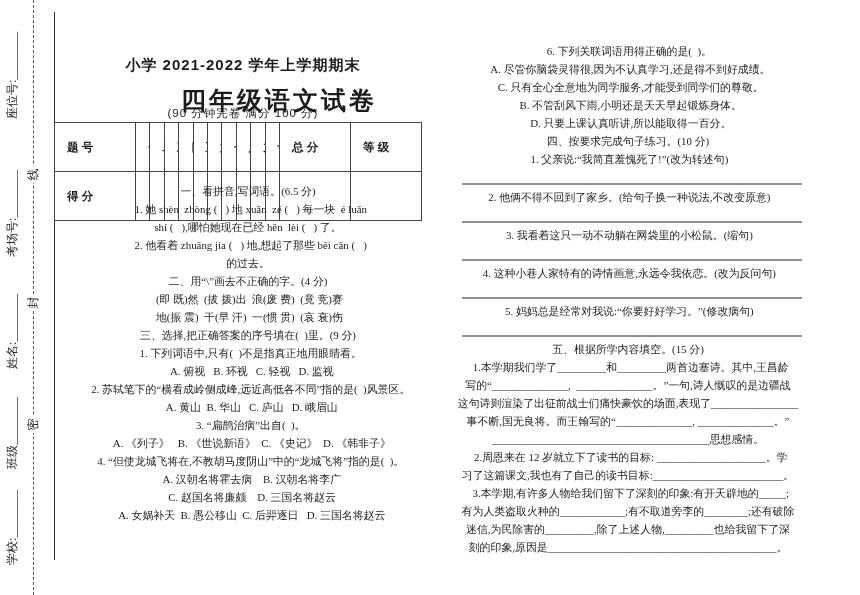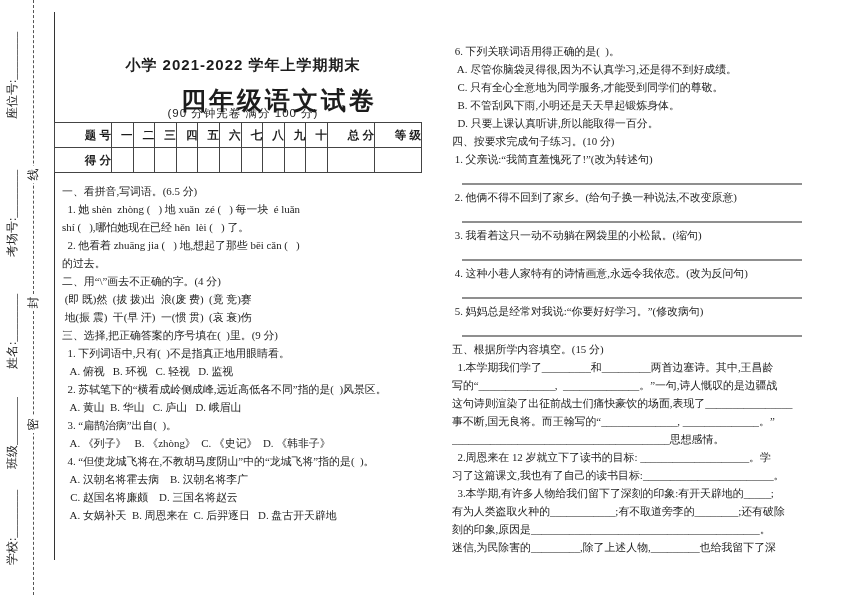--- a/index.html
+++ b/index.html
@@ -25,30 +25,30 @@
   
   .header{position:absolute; left:54px; top:0; width:378px; text-align:center;
     font-family:"Liberation Sans","DejaVu Sans",sans-serif;}
   .title1{position:absolute; top:56px; width:100%; font-size:15px; font-weight:bold; letter-spacing:1px;}
   .title2{position:absolute; top:84px; width:100%; font-size:25px; font-weight:bold; letter-spacing:3px;padding-left:36px;}
   .subtitle{position:absolute; top:106px; width:100%; font-size:11.5px; font-weight:normal; letter-spacing:1px;}
   
   .score-table{position:absolute; left:54px; top:122px; width:368px;
     border-collapse:collapse; table-layout:fixed;
     font-family:"Liberation Sans","DejaVu Sans",sans-serif;}
-  .score-table td{border:1px solid #444; height:24px; text-align:right;
-    font-size:11.5px; font-weight:bold; padding:0; white-space:pre; overflow:hidden;}
+  .score-table td{border:1px solid #444; height:24px; text-align:left;
+    font-size:11.5px; font-weight:bold; padding:12px; white-space:pre; overflow:hidden;}
   .score-table td:first-child{width:56px;}
   .score-table td:nth-child(12){width:46px;}
   .score-table td:nth-child(13){width:46px;}
   
   .col{position:absolute; font-size:10.9px;}
   .col-left{left:62px; top:182px; width:372px;}
   .col-right{left:452px; top:42px; width:352px;}
-  .line{white-space:pre; overflow:hidden; height:18px; line-height:18px;}
+  .line{white-space:pre; overflow:hidden; height:18px; line-height:18px;text-align:center;}
   .answer-rule-row{position:relative; height:20px;}
   .answer-rule{position:absolute; left:10px; right:2px; bottom:3px;
     border-bottom:2px solid #8f8f8f;}
 </style>
 </head>
 <body>
 
 <div class="page">
 
   <div class="margin-strip">
@@ -115,25 +115,25 @@
       <div class="line">的过去。</div>
       <div class="line">二、用“\”画去不正确的字。(4 分)</div>
       <div class="line"> (即 既)然  (拔 拨)出  浪(废 费)  (竟 竞)赛</div>
       <div class="line"> 地(振 震)  干(早 汗)  一(惯 贯)  (哀 衰)伤</div>
       <div class="line">三、选择,把正确答案的序号填在(  )里。(9 分)</div>
       <div class="line">  1. 下列词语中,只有(  )不是指真正地用眼睛看。</div>
       <div class="line">   A. 俯视   B. 环视   C. 轻视   D. 监视</div>
       <div class="line">  2. 苏轼笔下的“横看成岭侧成峰,远近高低各不同”指的是(  )风景区。</div>
       <div class="line">   A. 黄山  B. 华山   C. 庐山   D. 峨眉山</div>
       <div class="line">  3. “扁鹊治病”出自(  )。</div>
-      <div class="line">   A. 《列子》   B. 《zhòng》  C. 《史记》  D. 《韩非子》</div>
+      <div class="line">   A. 《列子》   B. 《世说新语》  C. 《史记》  D. 《韩非子》</div>
       <div class="line">  4. “但使龙城飞将在,不教胡马度阴山”中的“龙城飞将”指的是(  )。</div>
       <div class="line">   A. 汉朝名将霍去病    B. 汉朝名将李广</div>
       <div class="line">   C. 赵国名将廉颇    D. 三国名将赵云</div>
-      <div class="line">   A. 女娲补天  B. 周恩来在  C. 后羿逐日   D. 盘古开天辟地</div>
+      <div class="line">   A. 女娲补天  B. 愚公移山  C. 后羿逐日   D. 三国名将赵云</div>
     </div>
 
   <div class="col col-right">
       <div class="line"> 6. 下列关联词语用得正确的是(  )。</div>
       <div class="line">  A. 尽管你脑袋灵得很,因为不认真学习,还是得不到好成绩。</div>
       <div class="line">  C. 只有全心全意地为同学服务,才能受到同学们的尊敬。</div>
       <div class="line">  B. 不管刮风下雨,小明还是天天早起锻炼身体。</div>
       <div class="line">  D. 只要上课认真听讲,所以能取得一百分。</div>
       <div class="line">四、按要求完成句子练习。(10 分)</div>
       <div class="line"> 1. 父亲说:“我简直羞愧死了!”(改为转述句)</div>
@@ -159,17 +159,17 @@
       <div class="line">五、根据所学内容填空。(15 分)</div>
       <div class="line">  1.本学期我们学了_________和_________两首边塞诗。其中,王昌龄</div>
       <div class="line">写的“______________,  ______________。”一句,诗人慨叹的是边疆战</div>
       <div class="line">这句诗则渲染了出征前战士们痛快豪饮的场面,表现了________________</div>
       <div class="line">事不断,国无良将。而王翰写的“______________, ______________。”</div>
       <div class="line">________________________________________思想感情。</div>
       <div class="line">  2.周恩来在 12 岁就立下了读书的目标: ____________________。学</div>
       <div class="line">习了这篇课文,我也有了自己的读书目标:________________________。</div>
       <div class="line">  3.本学期,有许多人物给我们留下了深刻的印象:有开天辟地的_____;</div>
       <div class="line">有为人类盗取火种的____________;有不取道旁李的________;还有破除</div>
+      <div class="line">迷信,为民除害的_________,除了上述人物,_________也给我留下了深</div>
       <div class="line">刻的印象,原因是__________________________________________。</div>
-      <div class="line">迷信,为民除害的_________,除了上述人物,_________也给我留下了深</div>
     </div>
 
 </div>
 
 </body></html>

